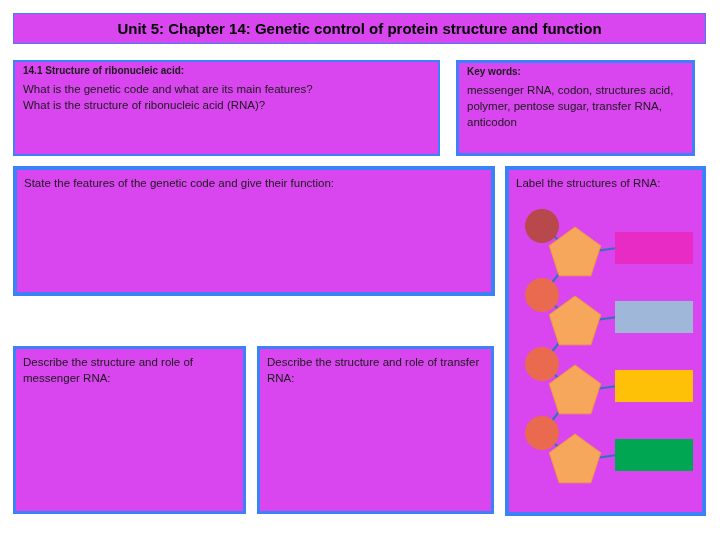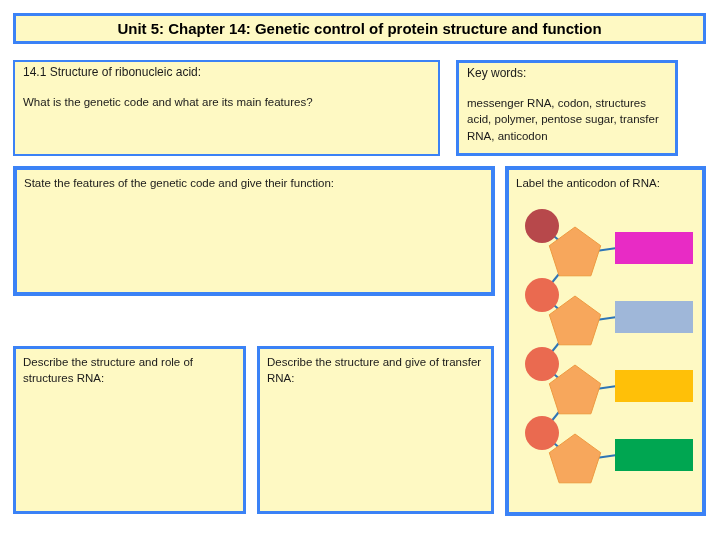--- a/index.html
+++ b/index.html
@@ -6,89 +6,90 @@
   html, body { width: 720px; height: 540px; }
   body {
     position: relative;
     background: #ffffff;
     font-family: "Liberation Sans", sans-serif;
     color: #111111;
     overflow: hidden;
   }
   .box {
     position: absolute;
-    background: #fef9c3;
-    border: 3px solid #3b82f6;
+    background: #d946ef;
+    border: 1px solid #3b82f6;
   }
   .title-box {
     left: 13px; top: 13px; width: 693px; height: 31px;
     display: flex; align-items: center; justify-content: center;
     font-size: 15px; font-weight: bold; color: #000;
   }
   .questions-box {
     left: 13px; top: 60px; width: 427px; height: 96px;
     border-width: 2px; padding: 3px 8px 4px 8px;
   }
   .keywords-box {
-    left: 456px; top: 60px; width: 222px; height: 96px;
+    left: 456px; top: 60px; width: 239px; height: 96px;
     border-width: 3px; padding: 3px 8px 4px 8px;
   }
   .genetic-box {
     left: 13px; top: 166px; width: 482px; height: 130px;
     border-width: 4px; padding: 5px 7px;
   }
   .mrna-box {
     left: 13px; top: 346px; width: 233px; height: 168px;
     border-width: 3px; padding: 5px 7px;
   }
   .trna-box {
     left: 257px; top: 346px; width: 237px; height: 168px;
     border-width: 3px; padding: 5px 7px;
   }
   .label-box {
     left: 505px; top: 166px; width: 201px; height: 350px;
     border-width: 4px; padding: 5px 7px;
   }
-  .h1 { font-size: 12px; line-height: 1.25; margin-bottom: 14px; color: #1a1a1a; }
+  .h1 { font-size: 10px; line-height: 1.25; margin-bottom: 3px; color: #1a1a1a; font-weight: bold; }
   .body, .qline { font-size: 11.5px; line-height: 1.42; color: #1a1a1a; }
   #rna-svg { display: block; margin-top: 6px; }
 </style>
 </head>
 <body>
 
 <div class="box title-box">
   <span>Unit 5: Chapter 14: Genetic control of protein structure and function</span>
 </div>
 
 <div class="box questions-box">
   <div class="h1">14.1 Structure of ribonucleic acid:</div>
   <div id="questions">
       <div class="qline">What is the genetic code and what are its main features?</div>
+      <div class="qline">What is the structure of ribonucleic acid (RNA)?</div>
     </div>
 </div>
 
 <div class="box keywords-box">
   <div class="h1">Key words:</div>
   <div class="body">messenger RNA, codon, structures acid, polymer, pentose sugar, transfer RNA, anticodon</div>
 </div>
 
 <div class="box genetic-box">
   <div class="body">State the features of the genetic code and give their function:</div>
 </div>
 
 <div class="box mrna-box">
-  <div class="body">Describe the structure and role of structures RNA:</div>
+  <div class="body">Describe the structure and role of messenger RNA:</div>
 </div>
 
 <div class="box trna-box">
-  <div class="body">Describe the structure and give of transfer RNA:</div>
+  <div class="body">Describe the structure and role of transfer RNA:</div>
 </div>
 
 <div class="box label-box">
-  <div class="body">Label the anticodon of RNA:</div>
+  <div class="body">Label the structures of RNA:</div>
   <svg id="rna-svg" width="188" height="296" viewBox="0 0 188 296">
       <g>
         <line x1="26" y1="29" x2="59" y2="57" stroke="#2E75B6" stroke-width="2"></line>
         <line x1="59" y1="57" x2="101" y2="51" stroke="#2E75B6" stroke-width="2"></line>
         <line x1="59" y1="57" x2="26" y2="98" stroke="#2E75B6" stroke-width="2"></line>
         <circle cx="26" cy="29" r="17" fill="#B7484B"></circle>
         <polygon points="59.0,30.0 84.7,48.7 74.9,78.8 43.1,78.8 33.3,48.7" fill="#F7A75C" stroke="#EE9A40" stroke-width="1"></polygon>
         <rect x="99" y="35" width="78" height="32" fill="#E82BC5"></rect>
       </g>
       <g>

